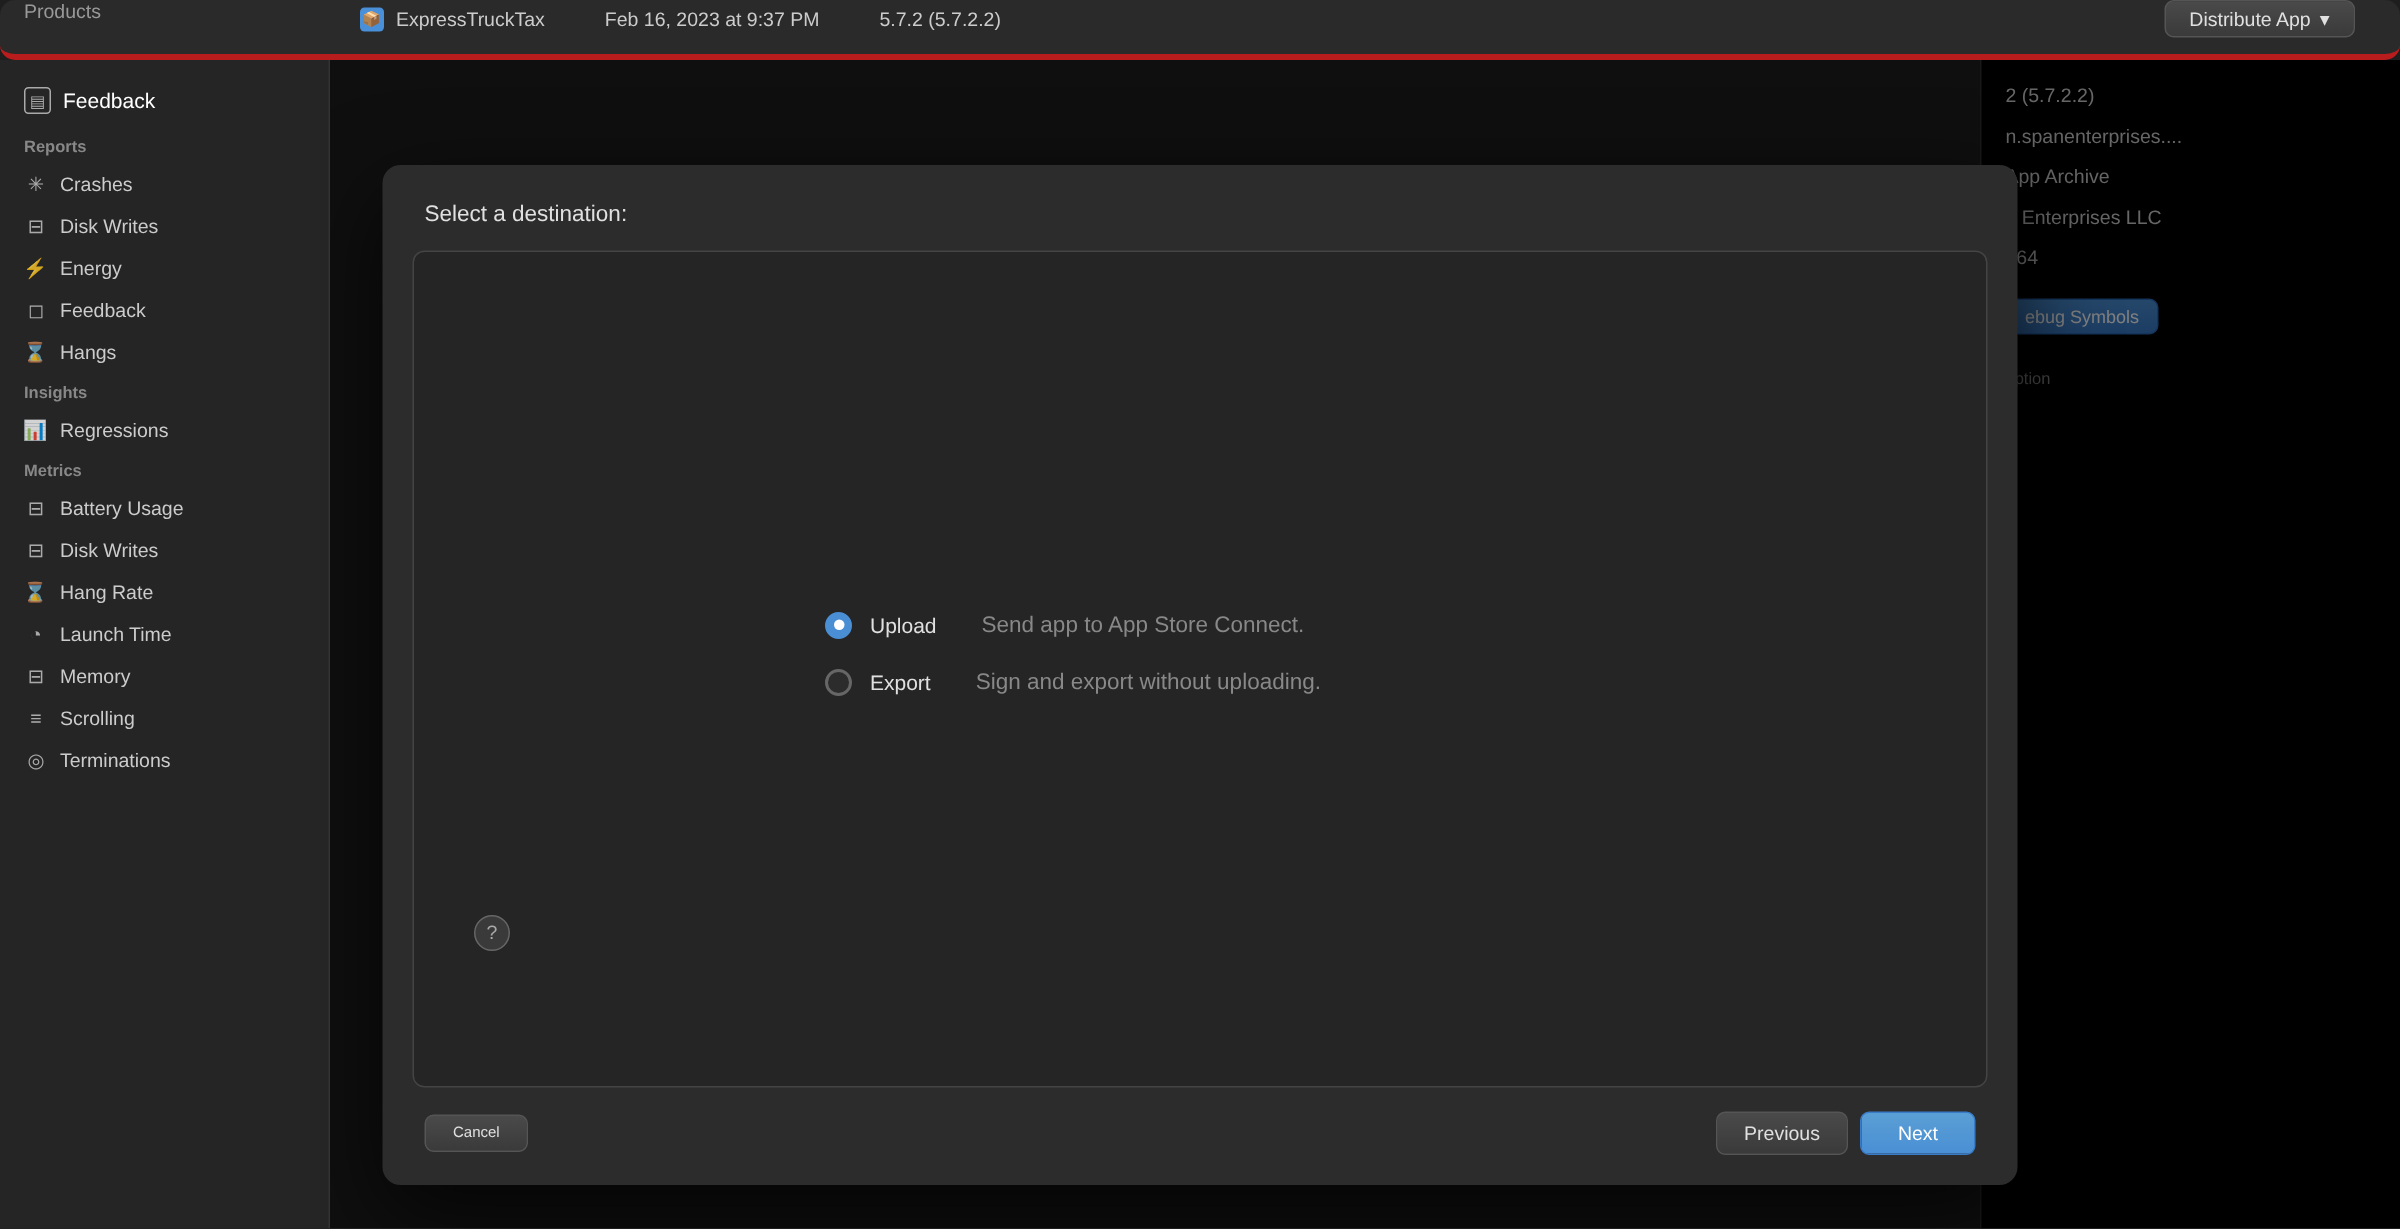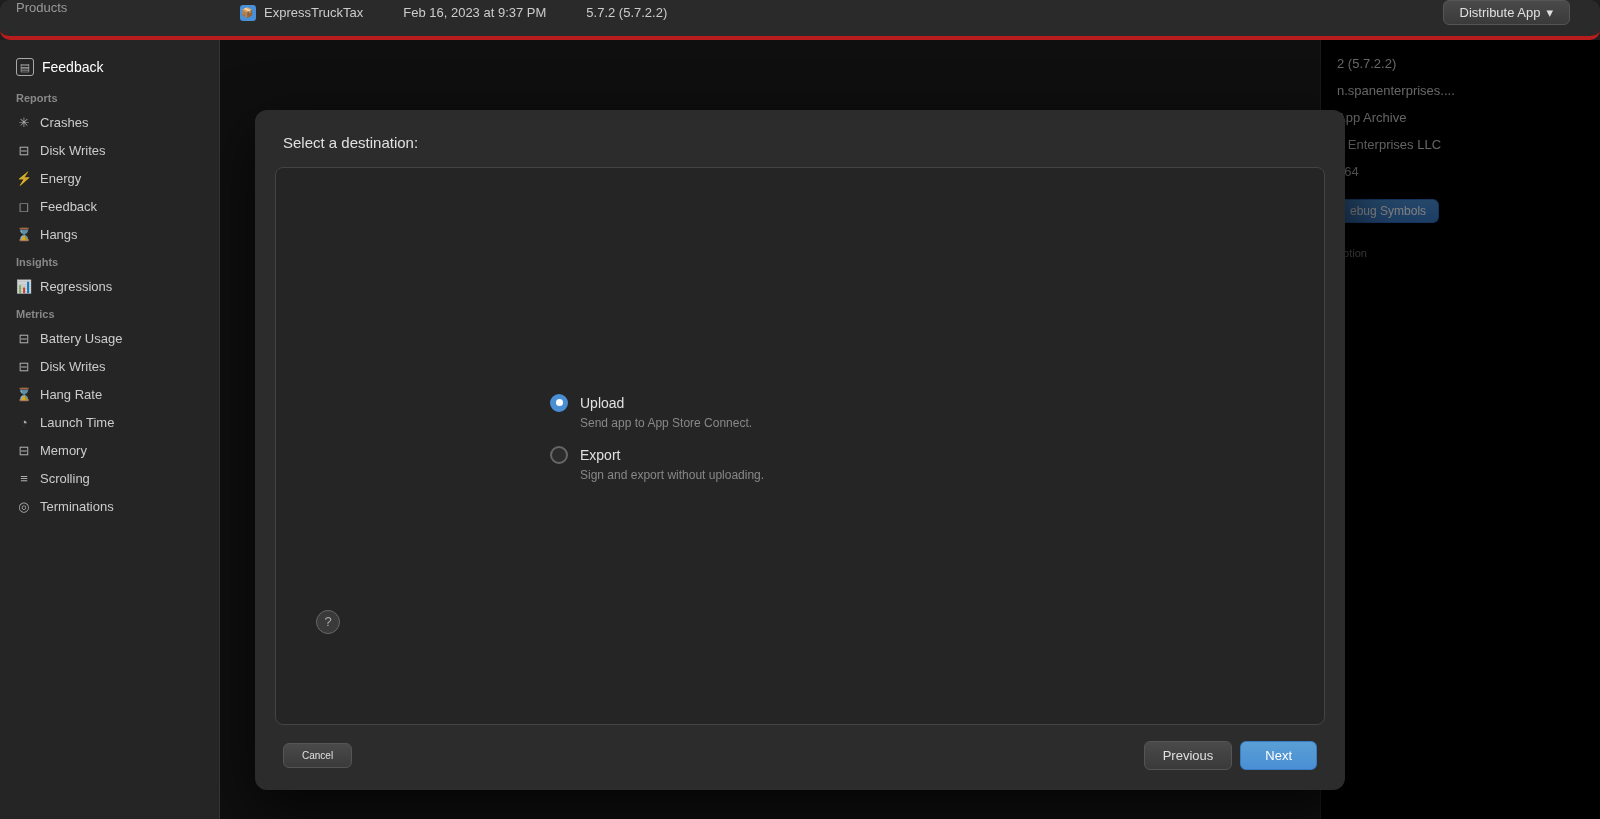--- a/index.html
+++ b/index.html
@@ -222,21 +222,21 @@
       display: flex;
       flex-direction: column;
       align-items: center;
       justify-content: center;
       gap: 0;
       padding: 40px;
       min-height: 520px;
     }
     .option-row {
       display: flex;
-      flex-direction: column;
+      flex-direction: row;
       width: 100%;
       max-width: 500px;
       margin-bottom: 16px;
     }
     .option-label-row {
       display: flex;
       align-items: center;
       gap: 12px;
       margin-bottom: 4px;
     }
@@ -262,21 +262,21 @@
       height: 7px;
       border-radius: 50%;
       background: #fff;
     }
     .option-title {
       font-size: 14px;
       color: #e0e0e0;
       font-weight: 500;
     }
     .option-desc {
-      font-size: 12px;
+      font-size: 15px;
       color: #888;
       margin-left: 30px;
     }
     .help-btn {
       width: 24px;
       height: 24px;
       border-radius: 50%;
       border: 1px solid #666;
       background: #3a3a3a;
       color: #aaa;

